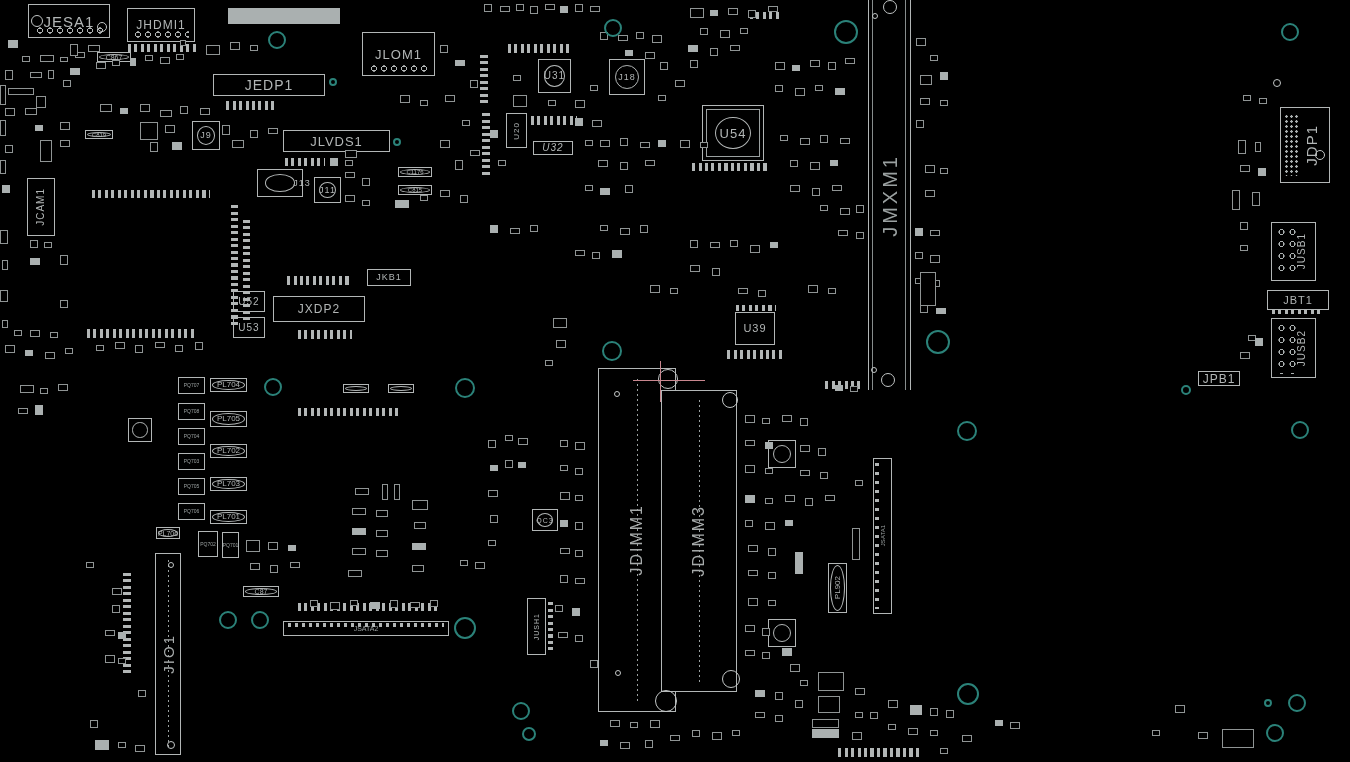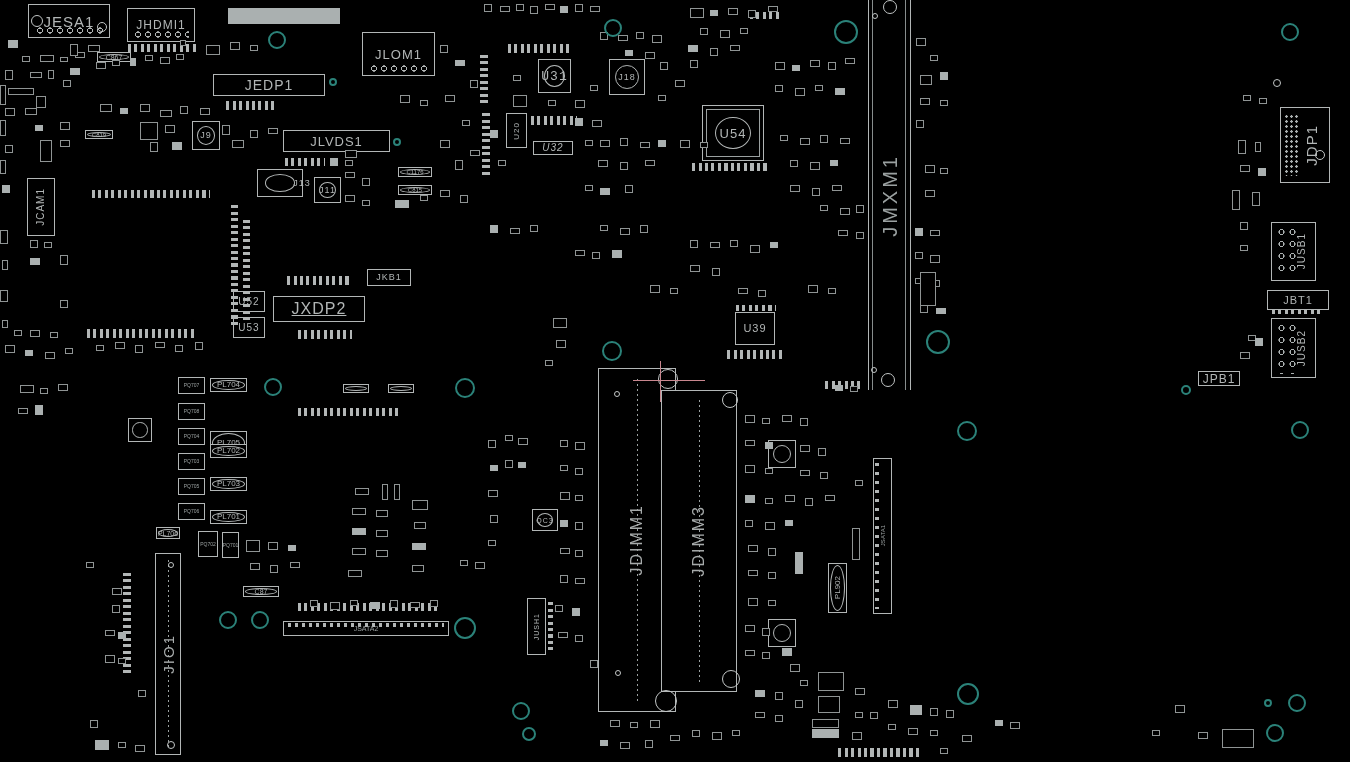--- a/index.html
+++ b/index.html
@@ -81,21 +81,21 @@
     <div class="cmp chip" style="left: 257px; top: 169px; width: 29px; height: 28px; padding-left: 44px;">
       <div class="circ"></div>
       <span class="lbl" style="font-size: 9px;">J13</span>
     </div>
     <div class="cmp chip" style="left: 314px; top: 177px; width: 27px; height: 26px;">
       <div class="circ"></div>
       <span class="lbl" style="font-size: 9px;">J11</span>
     </div>
     <div class="cmp chip" style="left: 538px; top: 59px; width: 33px; height: 34px;">
       <div class="circ"></div>
-      <span class="lbl" style="font-size: 13px; font-family: Liberation Mono, monospace;">U31</span>
+      <span class="lbl" style="font-size: 10px;">U31</span>
     </div>
     <div class="cmp chip" style="left: 609px; top: 59px; width: 36px; height: 36px; text-align: center;">
       <div class="circ"></div>
       <span class="lbl" style="font-size: 9px;">J18</span>
     </div>
     <div class="cmp chip u54" style="left: 702px; top: 105px; width: 62px; height: 56px;">
       <div class="circ"></div>
       <span class="lbl" style="font-size: 13px;">U54</span>
     </div>
     <div class="cmp vert" style="left: 506px; top: 113px; width: 21px; height: 35px;">
@@ -104,42 +104,42 @@
     <div class="cmp" style="left: 533px; top: 141px; width: 40px; height: 14px;">
       <span class="lbl" style="font-size: 10px; font-style: italic;">U32</span>
     </div>
     <div class="cmp" style="left: 233px; top: 291px; width: 32px; height: 21px;">
       <span class="lbl" style="font-size: 10px;">U52</span>
     </div>
     <div class="cmp" style="left: 233px; top: 317px; width: 32px; height: 21px;">
       <span class="lbl" style="font-size: 10px;">U53</span>
     </div>
     <div class="cmp" style="left: 273px; top: 296px; width: 92px; height: 26px;">
-      <span class="lbl" style="font-size: 16px; text-decoration: underline;">JXDP2</span>
+      <span class="lbl" style="font-size: 12px;">JXDP2</span>
     </div>
     <div class="cmp" style="left: 367px; top: 269px; width: 44px; height: 17px;">
       <span class="lbl" style="font-size: 9px;">JKB1</span>
     </div>
     <div class="cmp" style="left: 735px; top: 312px; width: 40px; height: 33px;">
       <span class="lbl" style="font-size: 11px;">U39</span>
     </div>
     <div class="cmp mxm vert" style="left: 868px; top: 0px; width: 44px; height: 390px;">
       <span class="lbl" style="font-size: 20px;">JMXM1</span>
     </div>
     <div class="cmp dimm vert" style="left: 598px; top: 368px; width: 78px; height: 344px;">
       <span class="lbl" style="font-size: 16px;">JDIMM1</span>
     </div>
     <div class="cmp dimm vert" style="left: 661px; top: 390px; width: 76px; height: 302px;">
       <span class="lbl" style="font-size: 16px;">JDIMM3</span>
     </div>
     <div class="cmp ovalbox" style="left: 210px; top: 378px; width: 37px; height: 14px; justify-content: center;">
       <div class="ov"></div>
       <span class="lbl" style="font-size: 8px;">PL704</span>
     </div>
-    <div class="cmp ovalbox" style="left: 210px; top: 411px; width: 37px; height: 24px; margin-top: 20px;">
+    <div class="cmp ovalbox" style="left: 210px; top: 411px; width: 37px; height: 16px;">
       <div class="ov"></div>
       <span class="lbl" style="font-size: 8px;">PL705</span>
     </div>
     <div class="cmp ovalbox" style="left: 210px; top: 444px; width: 37px; height: 14px;">
       <div class="ov"></div>
       <span class="lbl" style="font-size: 8px;">PL702</span>
     </div>
     <div class="cmp ovalbox" style="left: 210px; top: 477px; width: 37px; height: 14px;">
       <div class="ov"></div>
       <span class="lbl" style="font-size: 8px;">PL703</span>

